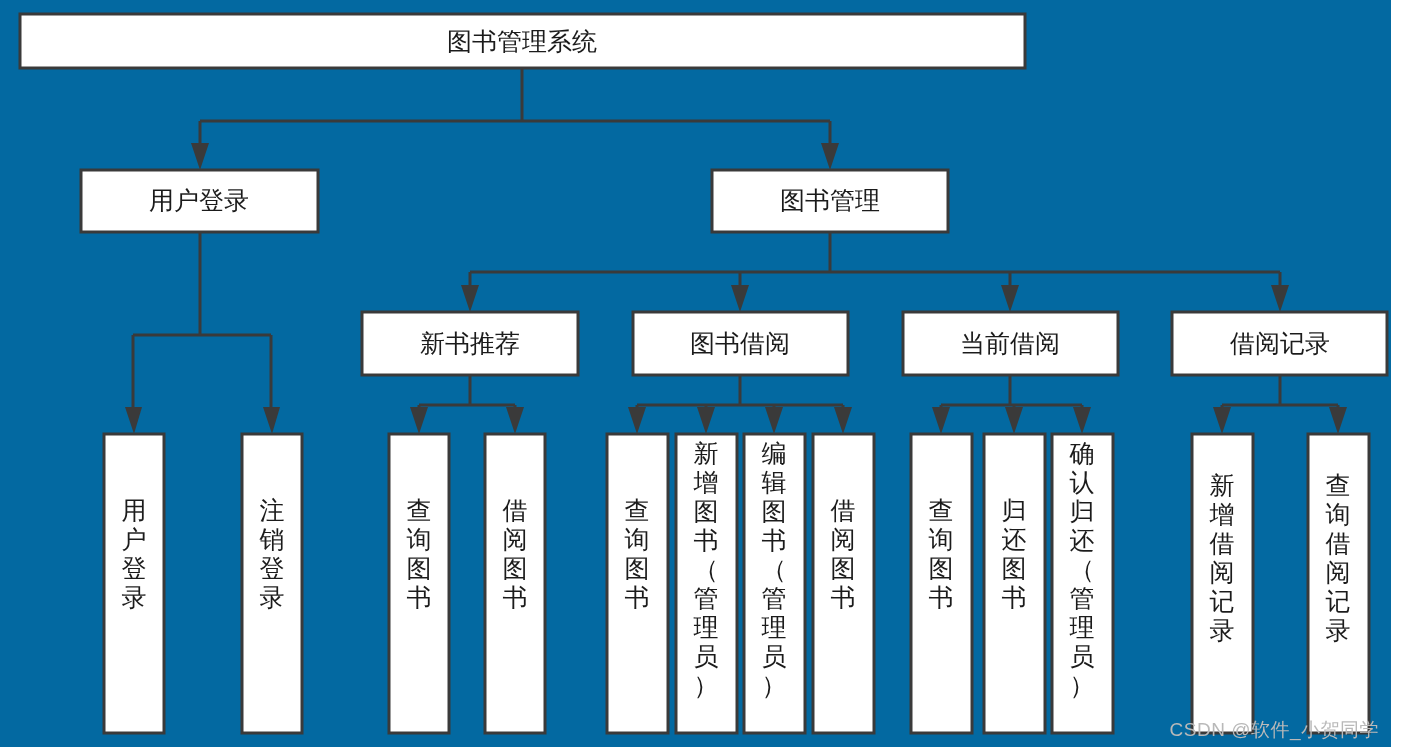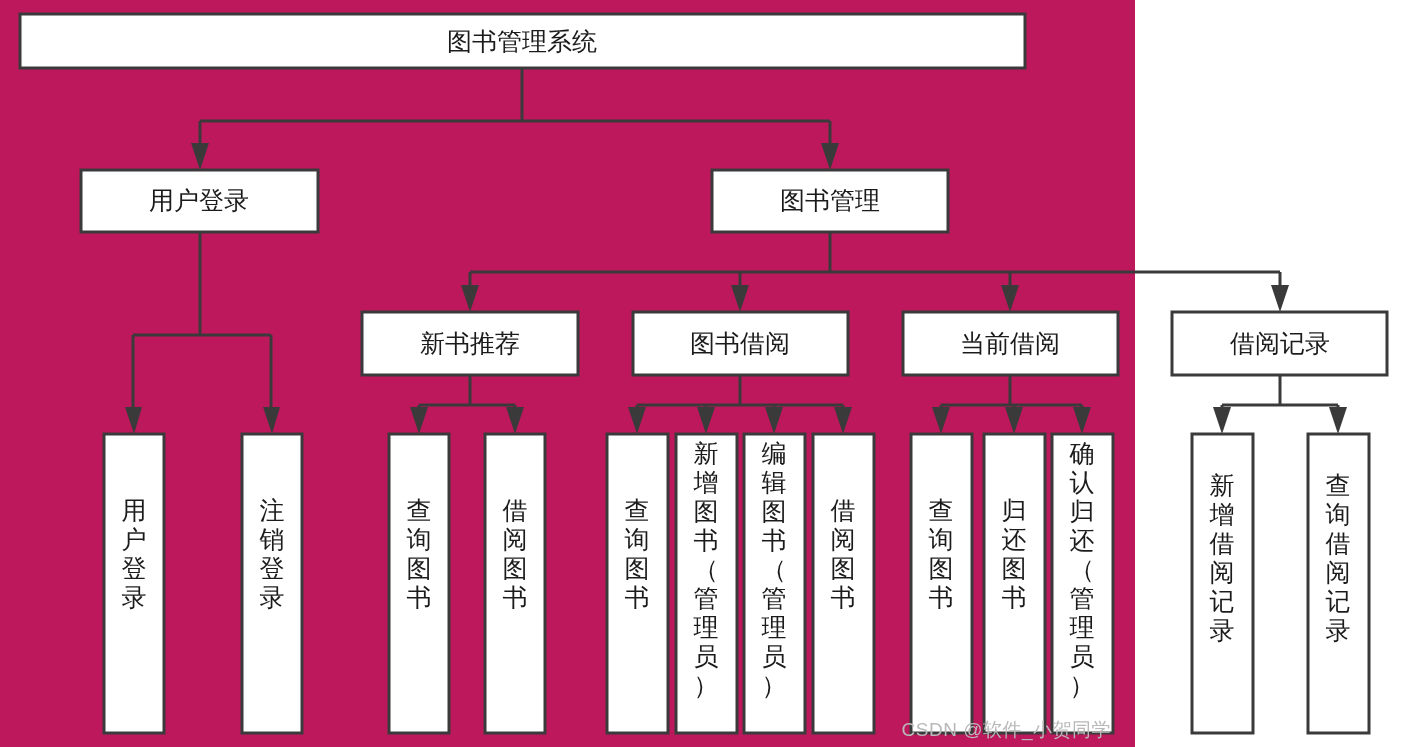--- a/index.html
+++ b/index.html
@@ -9,23 +9,23 @@
     background: #ffffff;
   }
   body {
     width: 1405px;
     height: 747px;
     font-family: "Liberation Sans", "DejaVu Sans", sans-serif;
     overflow: hidden;
   }
   #diagram-root {
     position: relative;
-    width: 1135px;
+    width: 1391px;
     height: 747px;
-    background: #be185d;
+    background: #0369a1;
   }
   svg.diagram-canvas {
     position: absolute;
     left: 0;
     top: 0;
     width: 1405px;
     height: 747px;
     display: block;
   }
   .node-box {
@@ -51,21 +51,21 @@
     dominant-baseline: middle;
   }
   .node-label-vertical {
     fill: #1b1b1b;
     font-family: "Liberation Sans", "DejaVu Sans", sans-serif;
     font-size: 25px;
     text-anchor: middle;
   }
   .watermark-text {
     position: absolute;
-    right: 24px;
+    right: 12px;
     bottom: 4px;
     font-family: "Liberation Sans", "DejaVu Sans", sans-serif;
     font-size: 19px;
     color: #b9b9b9;
     letter-spacing: 0.5px;
     white-space: nowrap;
     user-select: none;
   }
 </style>
 </head>

